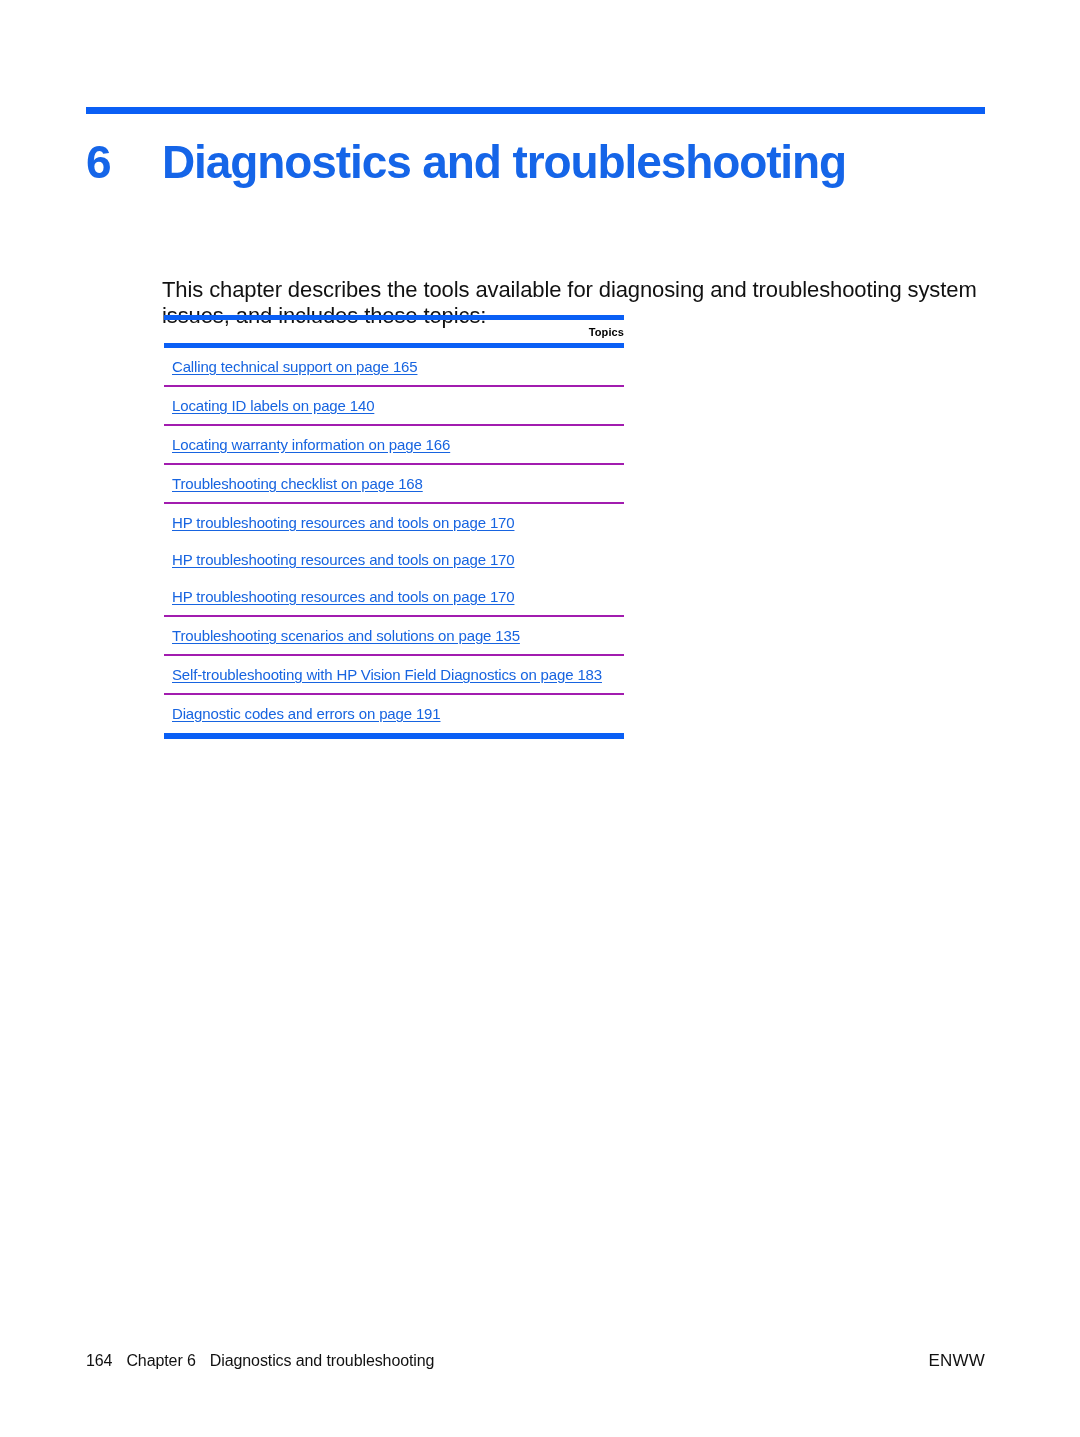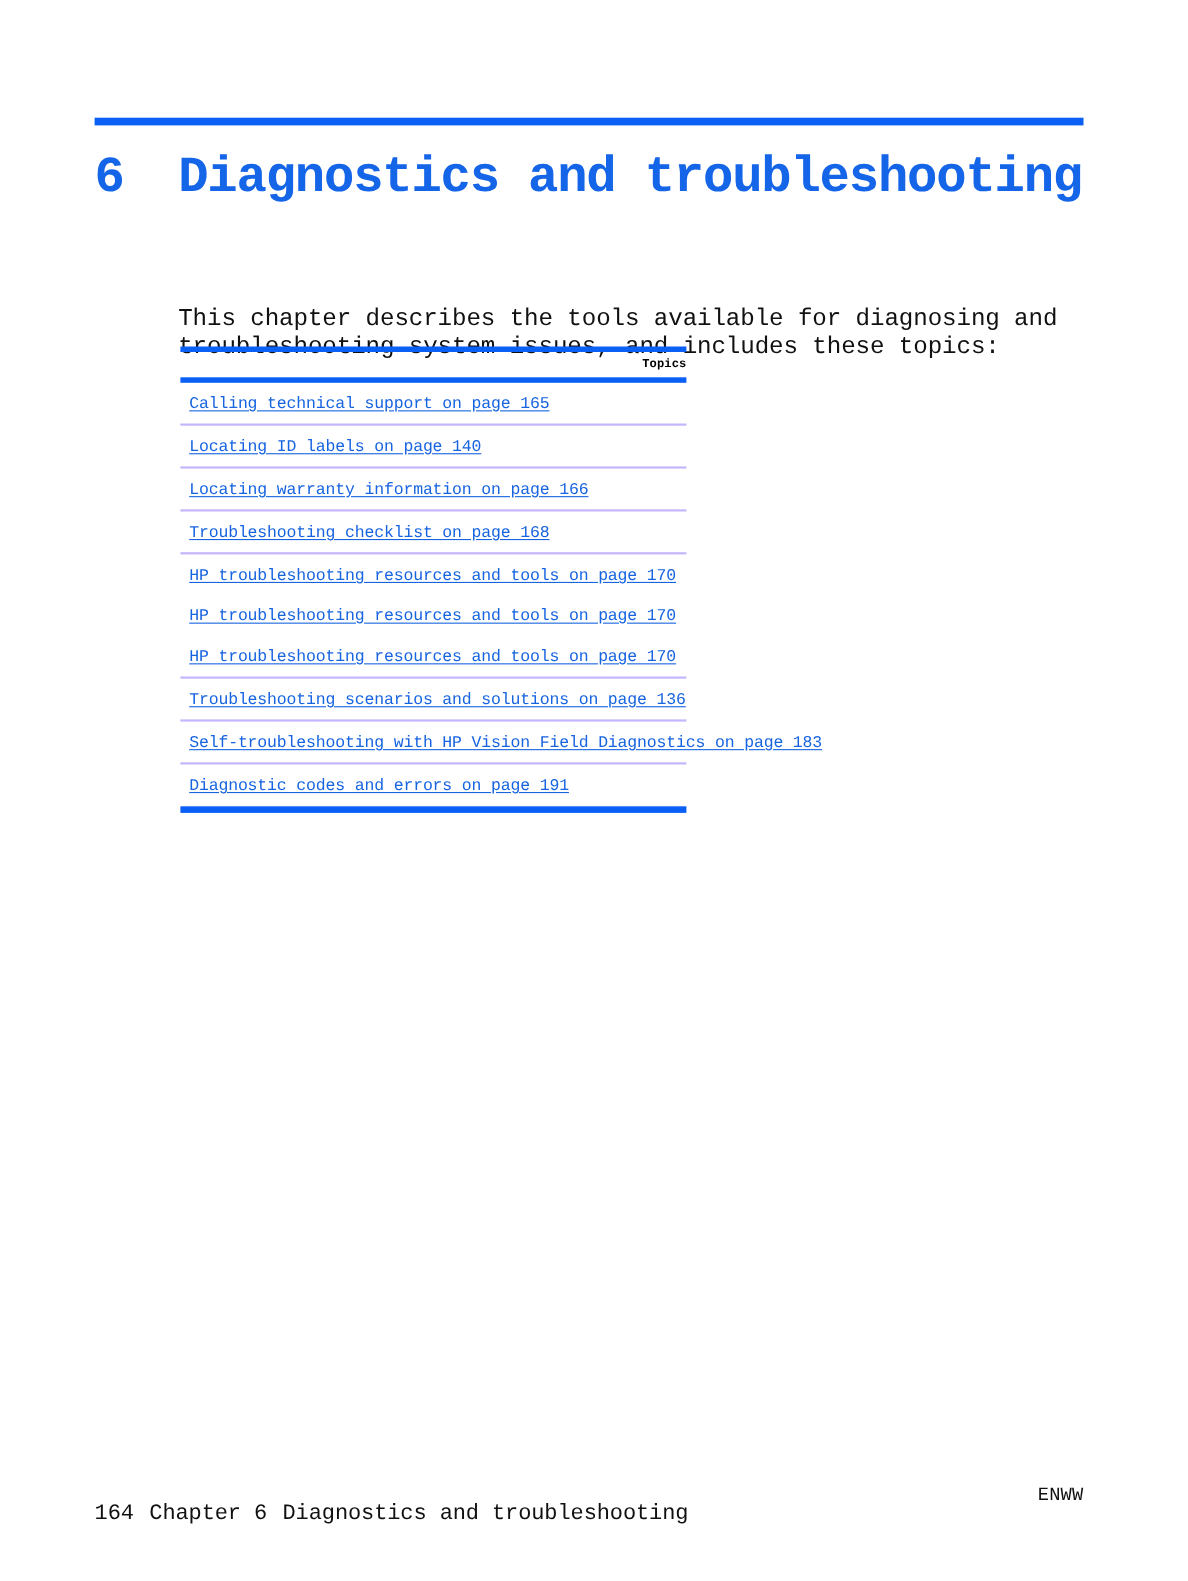--- a/index.html
+++ b/index.html
@@ -14,21 +14,20 @@
     -webkit-font-smoothing: antialiased;
   }
 
   .page {
     position: relative;
     width: 1080px;
     height: 1437px;
     margin: 0 auto;
     background: #ffffff;
     overflow: hidden;
-    font-family: Liberation Mono, monospace;
   }
 
   
   .top-rule {
     position: absolute;
     left: 86px;
     top: 107px;
     width: 899px;
     height: 7px;
     background: #0A5FF5;
@@ -106,21 +105,21 @@
     width: 100%;
     margin-top: 1px;
   }
 
   .topic-row {
     position: relative;
     padding: 10px 0 9px 8px;
     white-space: nowrap;
   }
   .topic-row.sep {
-    border-bottom: 2px solid #c4b5fd;
+    border-bottom: 2px solid #a21caf;
   }
   .topic-row.nosep {
     border-bottom: none;
   }
   .topic-link {
     font-size: 15px;
     line-height: 17px;
     color: #1764E0;
     text-decoration: underline;
     text-underline-offset: 2px;
@@ -132,22 +131,22 @@
   .footer {
     position: absolute;
     left: 86px;
     top: 1350px;
     width: 899px;
     height: 24px;
   }
   .footer-left {
     position: absolute;
     left: 0;
-    top: 16px;
-    font-size: 20px;
+    top: 0;
+    font-size: 16px;
     line-height: 22px;
     color: #111111;
     white-space: nowrap;
     letter-spacing: -0.1px;
     text-align: center;
   }
   .footer-pagenum { margin-right: 14px; }
   .footer-chapter { margin-right: 14px; }
   .footer-right {
     position: absolute;
@@ -192,21 +191,21 @@
     <div class="topic-row nosep">
       <a class="topic-link">HP troubleshooting resources and tools on page 170</a>
     </div>
     <div class="topic-row nosep">
       <a class="topic-link">HP troubleshooting resources and tools on page 170</a>
     </div>
     <div class="topic-row sep">
       <a class="topic-link">HP troubleshooting resources and tools on page 170</a>
     </div>
     <div class="topic-row sep">
-      <a class="topic-link">Troubleshooting scenarios and solutions on page 136</a>
+      <a class="topic-link">Troubleshooting scenarios and solutions on page 135</a>
     </div>
     <div class="topic-row sep">
       <a class="topic-link">Self-troubleshooting with HP Vision Field Diagnostics on page 183</a>
     </div>
     <div class="topic-row nosep">
       <a class="topic-link">Diagnostic codes and errors on page 191</a>
     </div>
 
     <div class="topics-foot-bottom"></div>
   </div>

